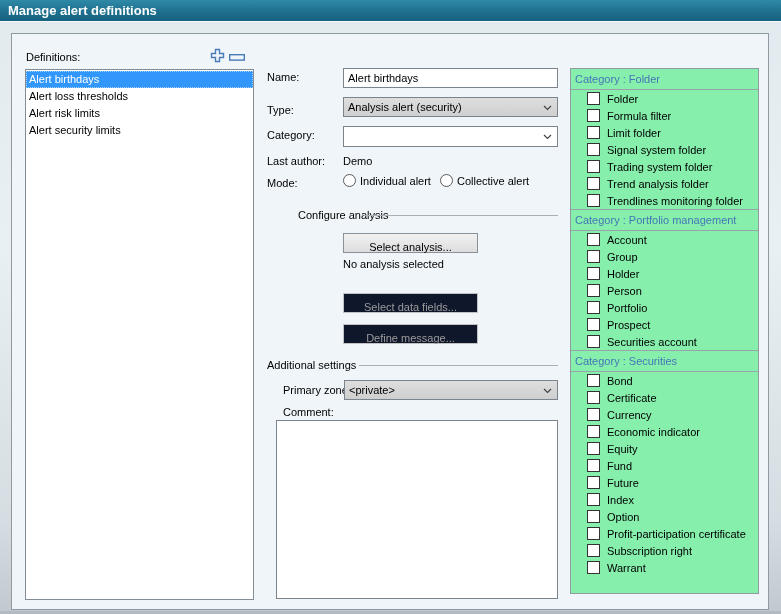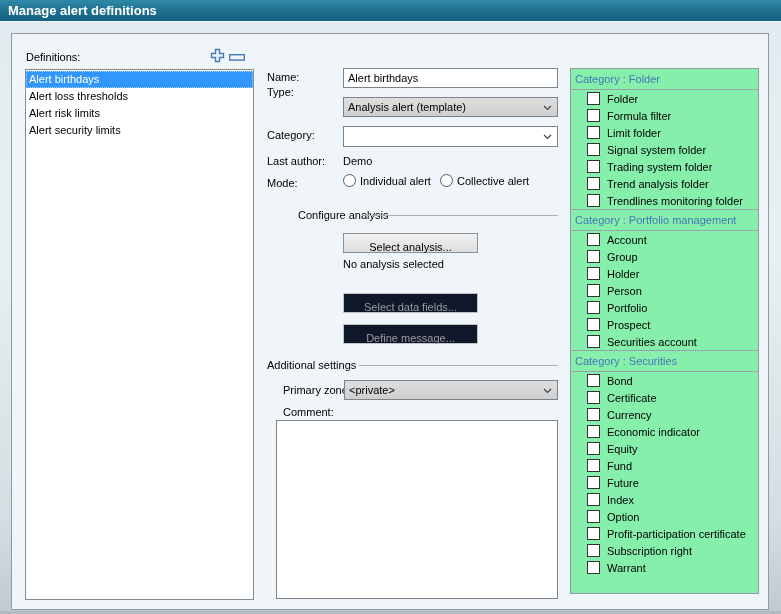--- a/index.html
+++ b/index.html
@@ -100,23 +100,23 @@
     <div class="listbox">
         <div class="list-item selected">Alert birthdays</div>
         <div class="list-item">Alert loss thresholds</div>
         <div class="list-item">Alert risk limits</div>
         <div class="list-item">Alert security limits</div>
       </div>
 
     <span class="flabel" style="left:255px;top:37px;">Name:</span>
     <input class="field" style="left: 331px; top: 34px; width: 215px; height: 20px;" value="Alert birthdays">
 
-    <span class="flabel" style="left:255px;top:52px;">Type:</span>
+    <span class="flabel" style="left:255px;top:70px;">Type:</span>
     <div class="combo gray" style="left:331px;top:63px;width:215px;height:20px;">
-      <span>Analysis alert (template)</span>
+      <span>Analysis alert (security)</span>
       <svg class="chev" width="9" height="6" viewBox="0 0 9 6">
         <path d="M1 1 L4.5 4.5 L8 1" stroke="#444" stroke-width="1.2" fill="none"></path>
       </svg>
     </div>
 
     <span class="flabel" style="left:255px;top:95px;">Category:</span>
     <div class="combo" style="left:331px;top:92px;width:215px;height:21px;">
       <span></span>
       <svg class="chev" width="9" height="6" viewBox="0 0 9 6">
         <path d="M1 1 L4.5 4.5 L8 1" stroke="#444" stroke-width="1.2" fill="none"></path>

